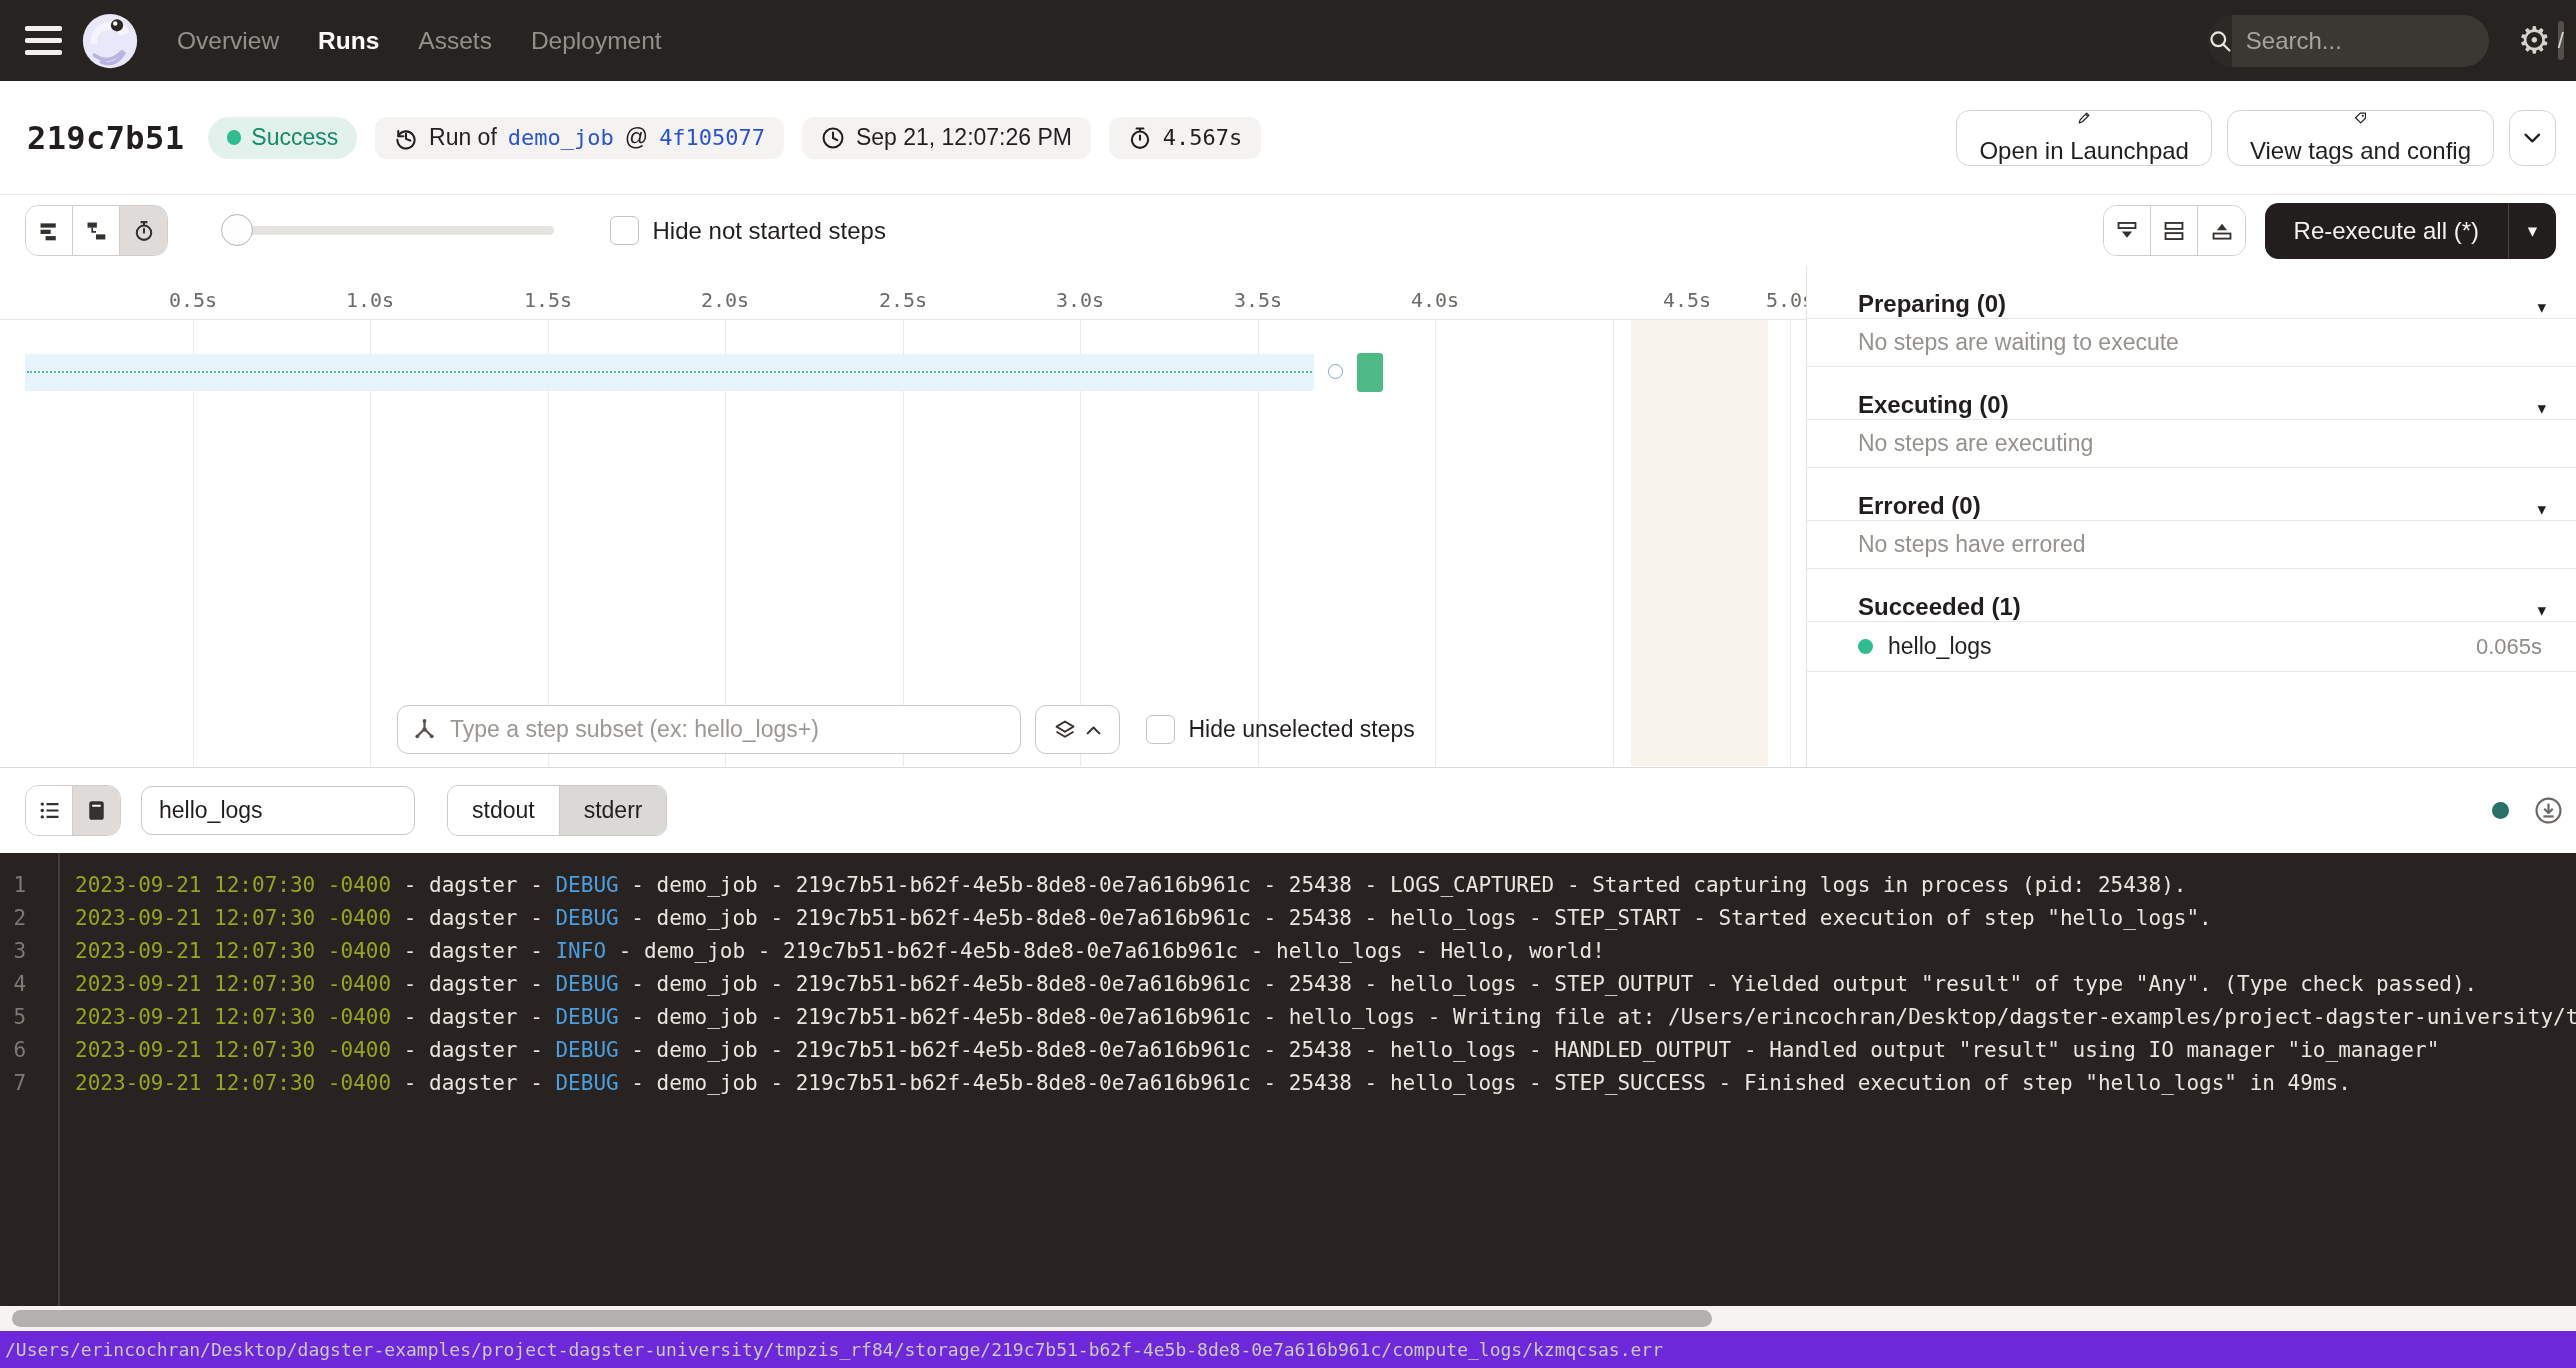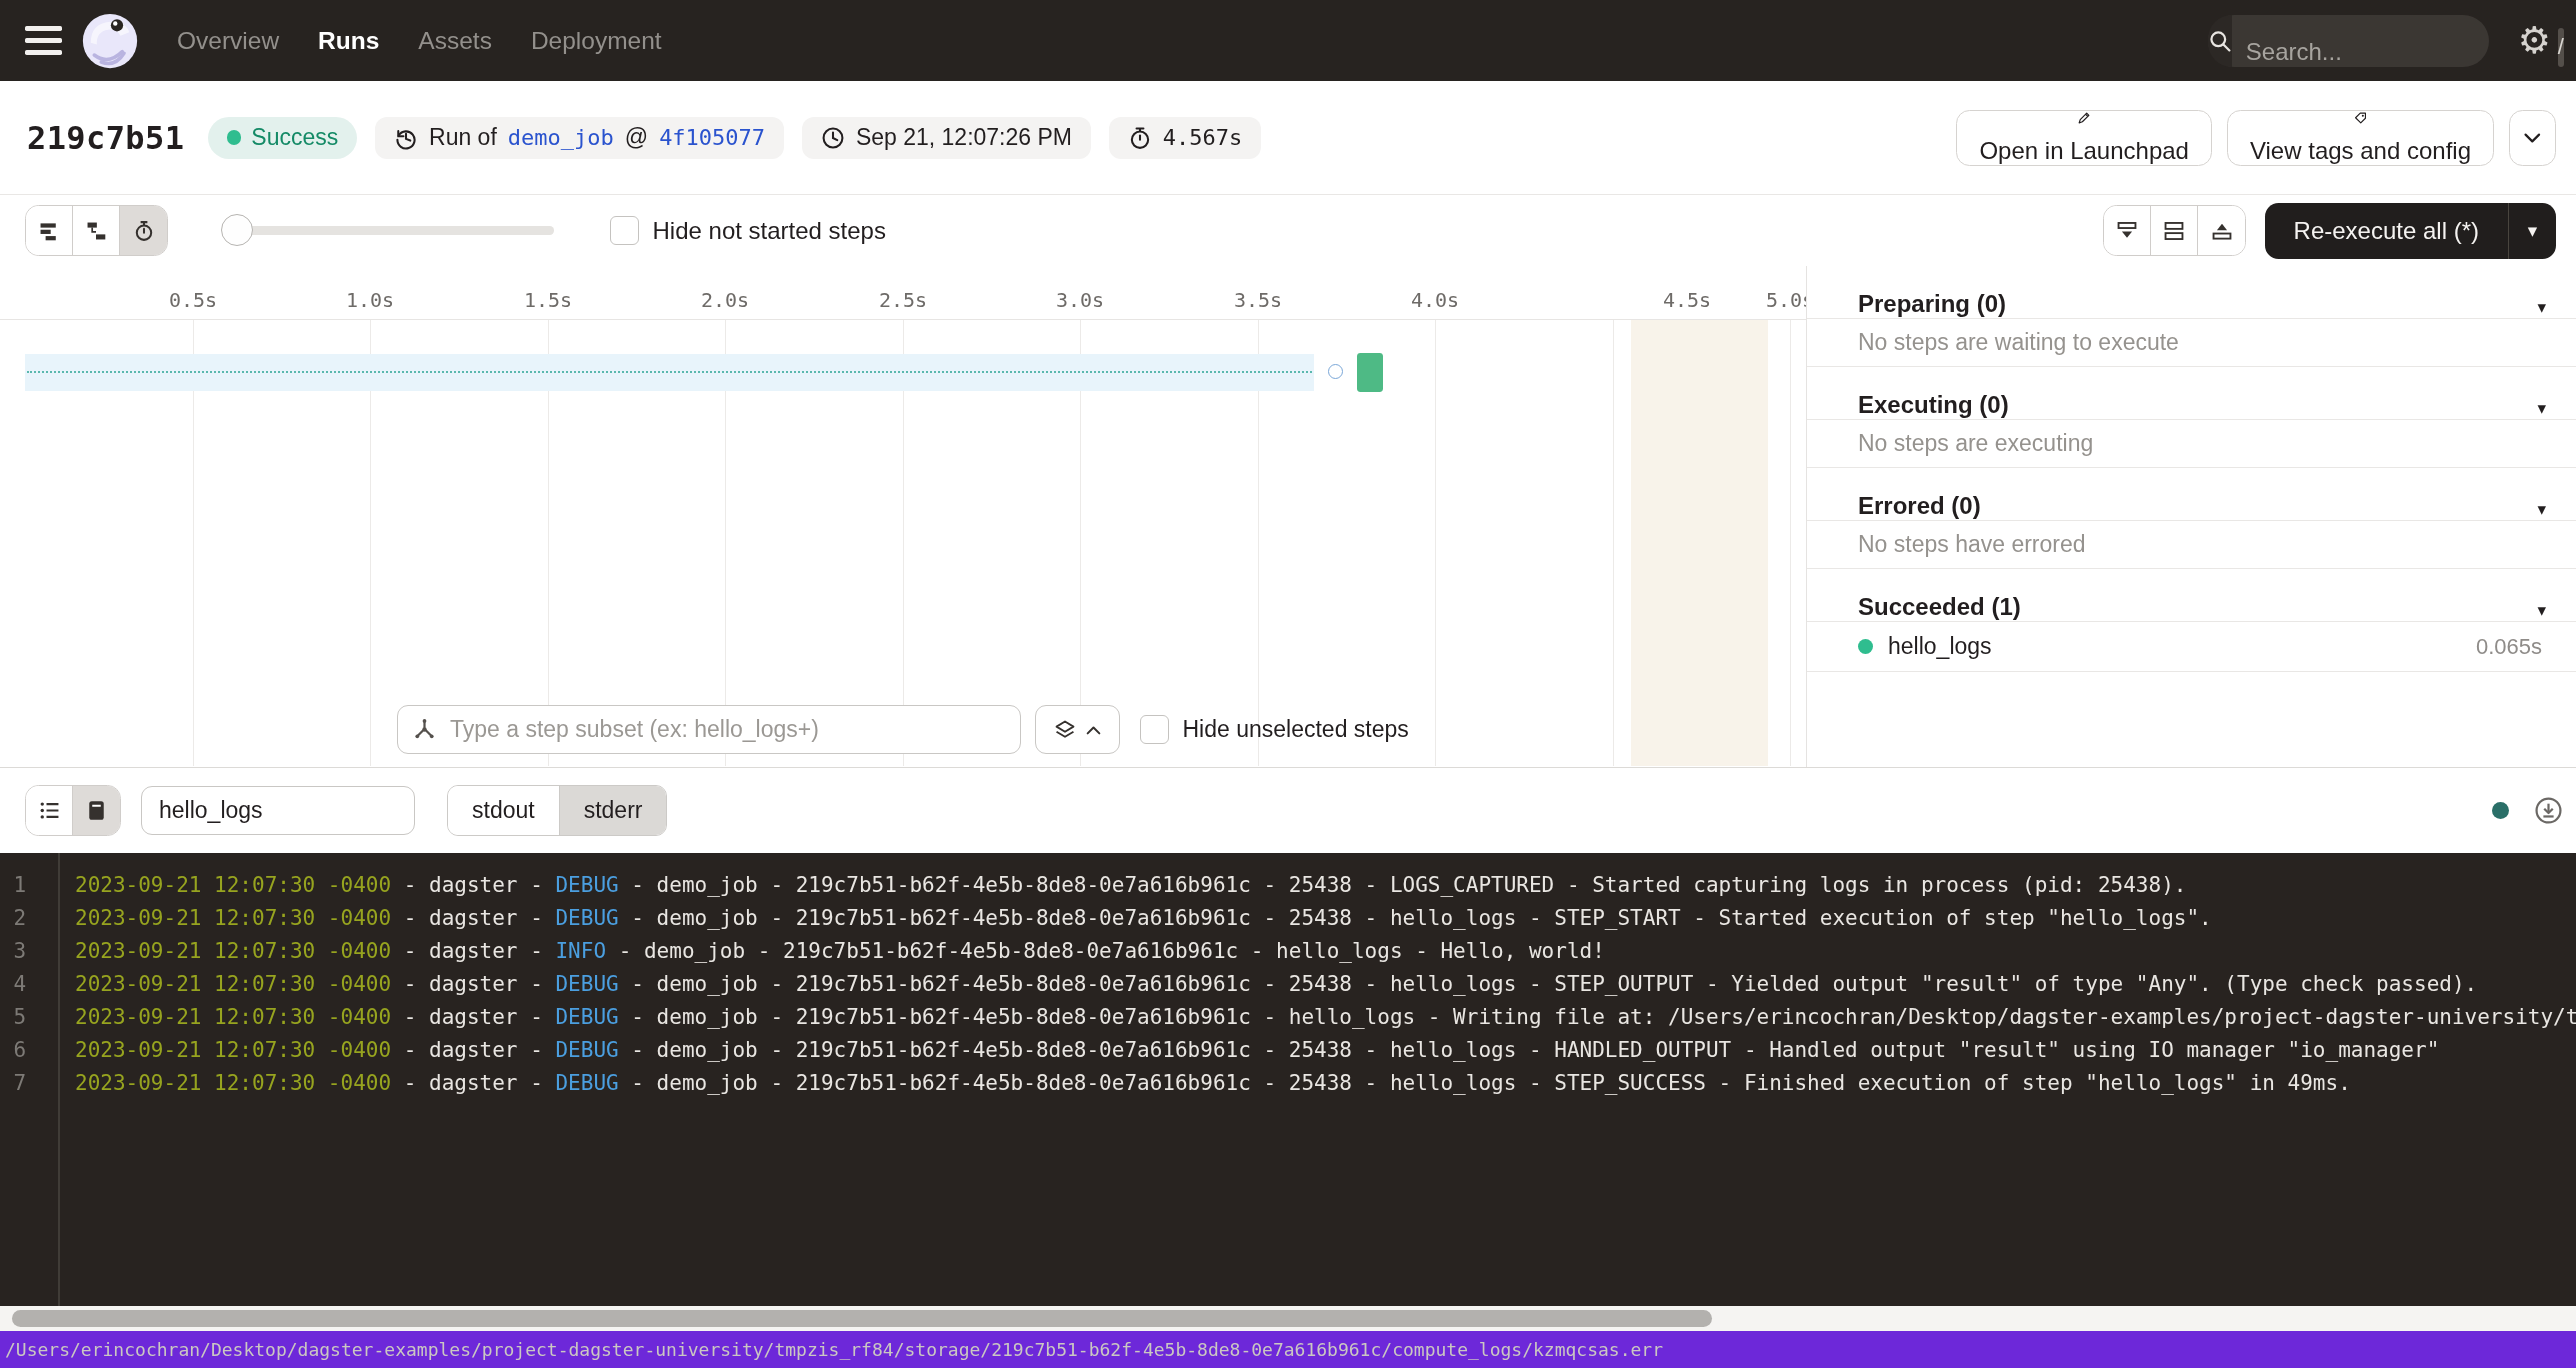--- a/index.html
+++ b/index.html
@@ -8,21 +8,21 @@
   .mono{font-family:"DejaVu Sans Mono",monospace;}
 
   
   .topnav{height:81px;background:var(--nav_bg,#272320);display:flex;align-items:center;}
   .hamburger{width:37px;height:29px;margin-left:25px;display:flex;flex-direction:column;justify-content:space-between;cursor:pointer;}
   .hamburger span{display:block;height:5px;border-radius:1.7px;background:#f2f0ee;}
   .logo{width:56px;height:56px;margin-left:20px;flex:none;}
   .nav-items{display:flex;gap:39px;margin-left:39px;}
   .nav-item{font-size:24.5px;color:#93908c;cursor:pointer;}
   .nav-item.active{color:#ffffff;font-weight:700;}
-  .searchbox{margin-left:auto;width:281px;height:52px;border-radius:26px;background:#3b3733;display:flex;align-items:flex-end;}
+  .searchbox{margin-left:auto;width:281px;height:52px;border-radius:26px;background:#3b3733;display:flex;align-items:center;}
   .search-iconwrap{width:49px;height:52px;border-radius:26px 0 0 26px;background:#2c2825;display:flex;align-items:center;justify-content:center;}
   .search-ph{color:#a7a49f;font-size:24px;margin-left:12px;flex:1;background:none;border:none;outline:none;font-family:"Liberation Sans",sans-serif;}
   .search-ph::placeholder{color:#a7a49f;}
   .slash-badge{width:36px;height:39px;margin-right:8.5px;border-radius:7.6px;background:#544f4a;color:#dad7d2;
                display:flex;align-items:center;justify-content:center;font-size:22px;}
   .gear{margin:0 25px 0 29px;font-size:37px;color:#d6d3cf;cursor:pointer;line-height:1;}
 
   
   .runheader{height:113px;display:flex;align-items:center;padding:0 20px 0 27px;border-bottom:1.7px solid #e9e7e5;background:#fff;}
   .run-id{font-size:32px;font-weight:700;letter-spacing:0.4px;}
@@ -311,21 +311,21 @@
           </div>
           <button class="apply-btn">
             <svg width="22" height="22" viewBox="0 0 26 26">
               <path d="M13 3 L23 9 L13 15 L3 9 Z" fill="none" stroke="#35312e" stroke-width="2.2" stroke-linejoin="round"></path>
               <path d="M3 15 L13 21 L23 15" fill="none" stroke="#35312e" stroke-width="2.2" stroke-linejoin="round"></path>
             </svg>
             <svg width="15" height="10" viewBox="0 0 18 12">
               <polyline points="2,10 9,3 16,10" fill="none" stroke="#35312e" stroke-width="2.4" stroke-linecap="round" stroke-linejoin="round"></polyline>
             </svg>
           </button>
-          <div class="checkrow" style="margin-left:7px">
+          <div class="checkrow" style="margin-left:13px">
             <span class="checkbox"></span>
             <span class="checklabel" style="font-size:23px">Hide unselected steps</span>
           </div>
         </div>
       </div>
     </div>
 
     <div class="step-panel">
         <div class="panel-header">
           <span class="panel-title">Preparing (0)</span>

